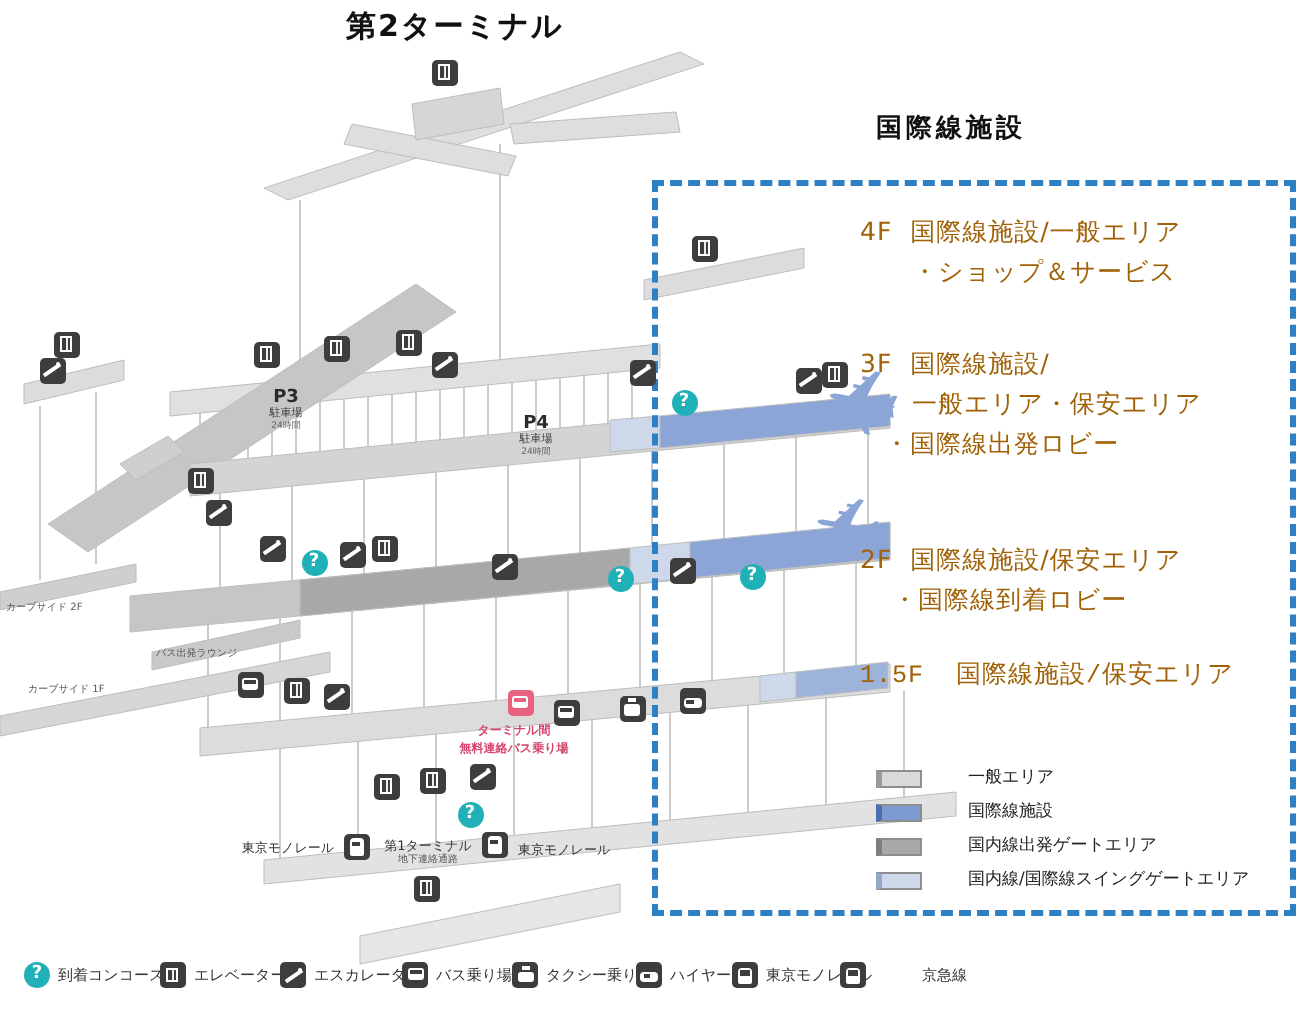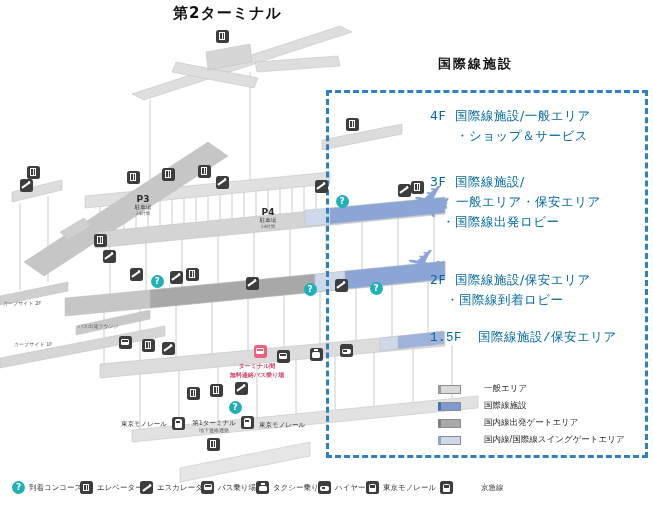--- a/index.html
+++ b/index.html
@@ -7,21 +7,21 @@
        font-family:"DejaVu Sans",sans-serif;color:#111;}
   #stage{position:absolute;inset:0;}
   svg{position:absolute;left:0;top:0;}
   .abs{position:absolute;}
   
   #title{left:173px;top:4px;font-size:15px;font-weight:bold;letter-spacing:1px;}
   #intl-header{left:438px;top:55px;font-size:13px;font-weight:bold;letter-spacing:2px;}
   
   #intl-box{left:326px;top:90px;width:316px;height:362px;border:3px dashed #2e7fc4;}
   .floor-block{position:absolute;left:430px;}
-  .floor-line{font-size:12.5px;line-height:20px;letter-spacing:0.5px;white-space:pre;color:#0369a1;}
+  .floor-line{font-size:12.5px;line-height:20px;letter-spacing:0.5px;white-space:pre;color:#a16207;}
   
   .leg-row{position:absolute;display:flex;align-items:center;gap:23px;}
   .leg-sw{width:23px;height:9px;border:1px solid #8d8d8d;box-sizing:border-box;display:inline-block;}
   .leg-label{font-size:8.5px;color:#222;white-space:nowrap;}
   
   .map-label{position:absolute;color:#3a3a3a;white-space:nowrap;}
   #p3-label,#p4-label{width:46px;text-align:center;line-height:1.15;}
   .p-name{font-size:9px;font-weight:bold;color:#2b2b2b;}
   .p-sub{font-size:5.5px;}
   .p-sub2{font-size:4.5px;color:#666;}
@@ -280,18 +280,18 @@
         <span class="bleg-label">タクシー乗り場</span>
       </div>
       <div class="bleg-item" style="left: 318px;">
         <span class="mi car"></span>
         <span class="bleg-label">ハイヤー</span>
       </div>
       <div class="bleg-item" style="left: 366px;">
         <span class="mi train"></span>
         <span class="bleg-label">東京モノレール</span>
       </div>
-      <div class="bleg-item" style="left: 440px; gap: 28px;">
+      <div class="bleg-item" style="left: 420px; gap: 28px;">
         <span class="mi train"></span>
         <span class="bleg-label">京急線</span>
       </div>
     </div>
 </div>
 
 </body></html>

